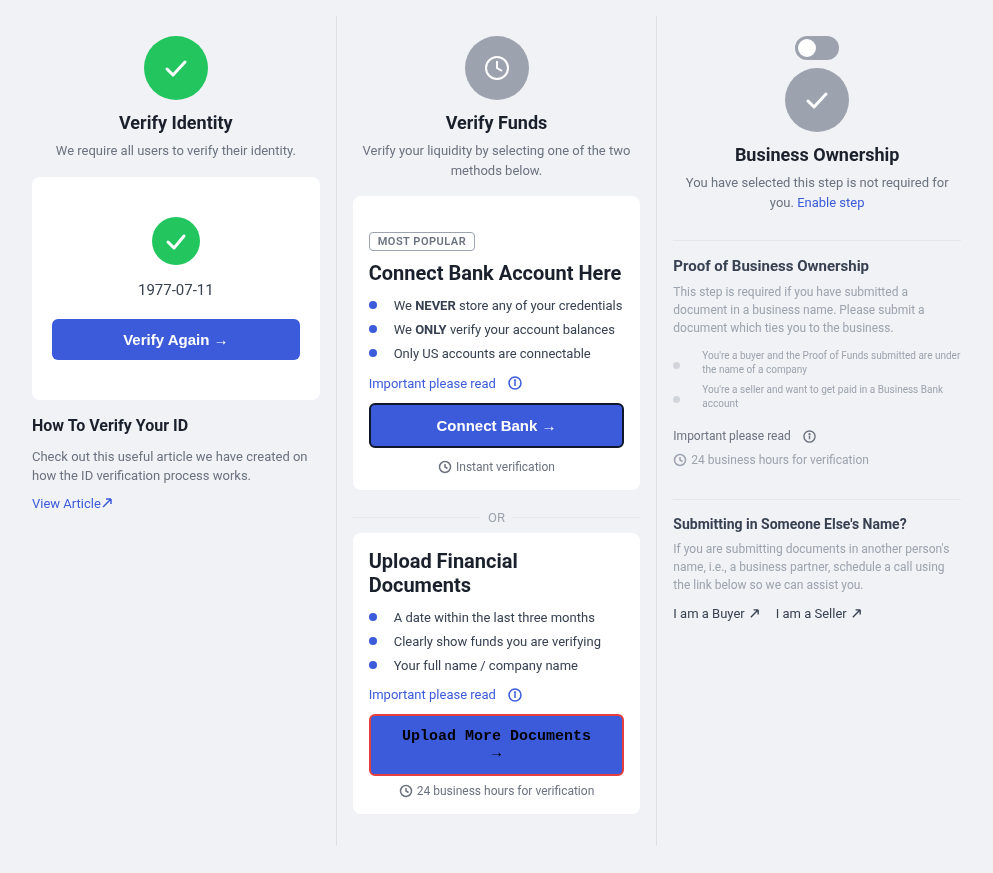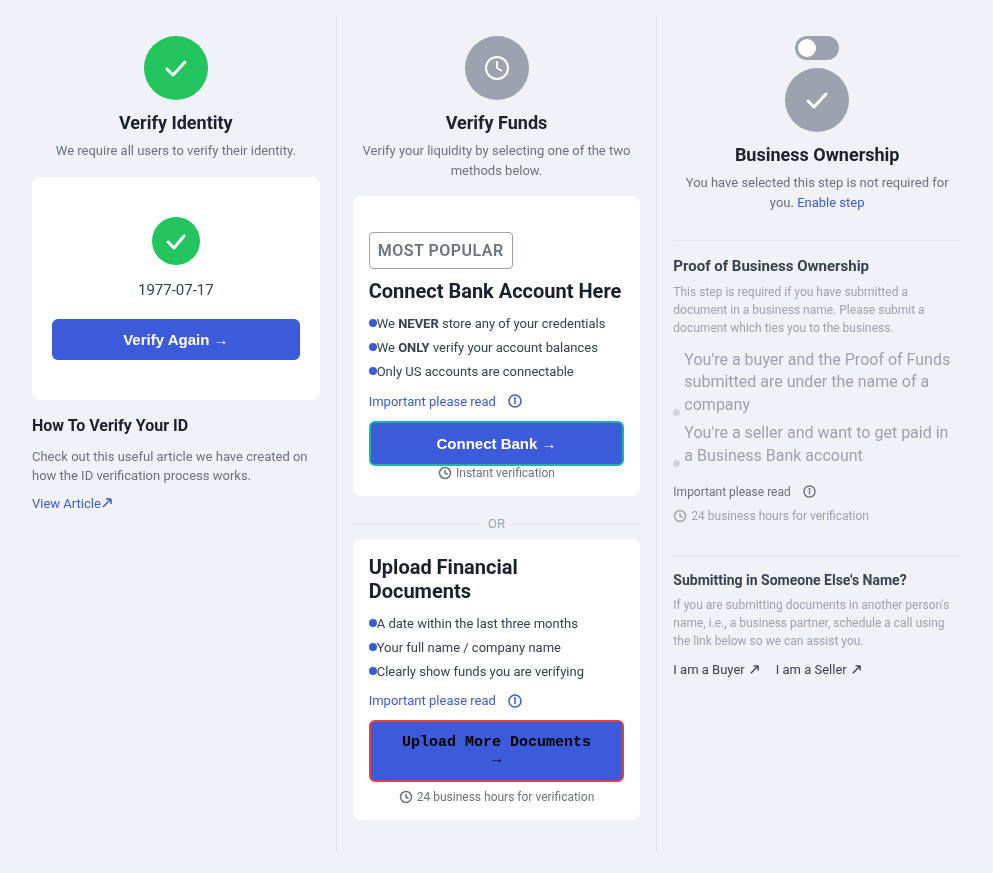--- a/index.html
+++ b/index.html
@@ -121,22 +121,22 @@
       align-items: center;
       gap: 0;
       cursor: pointer;
       text-decoration: none;
     }
 
     
     .most-popular-badge {
       border: 1px solid #9ca3af;
       border-radius: 4px;
-      padding: 8px 8px;
-      font-size: 16px;
+      padding: 2px 8px;
+      font-size: 11px;
       color: #6b7280;
       font-weight: 600;
       letter-spacing: 0.5px;
       display: inline-block;
       margin-bottom: 10px;
       margin-top: 20px;
     }
     .connect-bank-card {
       background: #fff;
       border-radius: 8px;
@@ -153,21 +153,21 @@
     .bullet-list {
       list-style: none;
       margin-bottom: 12px;
     }
     .bullet-list li {
       font-size: 13px;
       color: #374151;
       margin-bottom: 6px;
       display: flex;
       align-items: flex-start;
-      gap: 0;
+      gap: 17px;
       line-height: 1.4;
     }
     .bullet-dot {
       width: 8px;
       height: 8px;
       border-radius: 50%;
       background: #3b5bdb;
       flex-shrink: 0;
       margin-top: 4px;
     }
@@ -176,32 +176,32 @@
       color: #3b5bdb;
       display: flex;
       align-items: center;
       gap: 12px;
       cursor: pointer;
       margin-bottom: 12px;
     }
     .connect-bank-btn {
       background: #3b5bdb;
       color: #fff;
-      border: 2px solid #14b8a6;
+      border: 2px solid #0f172a;
       border-radius: 6px;
       padding: 12px 24px;
       font-size: 15px;
       font-weight: 600;
       cursor: pointer;
       display: flex;
       align-items: center;
       gap: 8px;
       width: 100%;
       justify-content: center;
-      margin-bottom: 0;
+      margin-bottom: 12px;
     }
     .upload-doc-btn {
       background: #3b5bdb;
       color: #000000;
       border: 2px solid #e53e3e;
       border-radius: 6px;
       padding: 12px 24px;
       font-size: 15px;
       font-weight: 600;
       cursor: pointer;
@@ -276,26 +276,26 @@
       color: #9ca3af;
       line-height: 1.5;
       margin-bottom: 12px;
     }
     .gray-bullet-list {
       list-style: none;
       margin-bottom: 12px;
       width: 100%;
     }
     .gray-bullet-list li {
-      font-size: 16px;
+      font-size: 10px;
       color: #9ca3af;
       margin-bottom: 6px;
       display: flex;
-      align-items: flex-end;
-      gap: 4px;
+      align-items: center;
+      gap: 22px;
       line-height: 1.4;
     }
     .gray-bullet-dot {
       width: 7px;
       height: 7px;
       border-radius: 50%;
       background: #d1d5db;
       flex-shrink: 0;
       margin-top: 4px;
     }
@@ -376,21 +376,21 @@
     <div class="step-title">Verify Identity</div>
     <div class="step-subtitle">We require all users to verify their identity.</div>
 
     <div class="card">
       <div class="card-inner-check">
         <div class="inner-check-circle">
           <svg width="26" height="26" viewBox="0 0 26 26">
             <polyline class="checkmark-svg" points="5,14 11,20 21,8"></polyline>
           </svg>
         </div>
-        <div class="date-text">1977-07-17</div>
+        <div class="date-text">1977-07-11</div>
         <button class="verify-btn">Verify Again →</button>
       </div>
     </div>
 
     <div class="how-to-section">
       <div class="how-to-title">How To Verify Your ID</div>
       <div class="how-to-desc">Check out this useful article we have created on how the ID verification process works.</div>
       <a class="view-article-link">
         <span>View Article</span>
         <svg width="12" height="12" viewBox="0 0 12 12" fill="none" stroke="#3b5bdb" stroke-width="1.5">
@@ -451,25 +451,25 @@
 
     <div class="connect-bank-card">
       <div class="card-section-title">Upload Financial Documents</div>
       <ul class="bullet-list">
         <li>
           <span class="bullet-dot"></span>
           <span>A date within the last three months</span>
         </li>
         <li>
           <span class="bullet-dot"></span>
-          <span>Your full name / company name</span>
+          <span>Clearly show funds you are verifying</span>
         </li>
         <li>
           <span class="bullet-dot"></span>
-          <span>Clearly show funds you are verifying</span>
+          <span>Your full name / company name</span>
         </li>
       </ul>
       <div class="important-link">
         <span>Important please read</span>
         <svg width="14" height="14" viewBox="0 0 14 14" fill="none" stroke="#3b5bdb" stroke-width="1.5">
           <circle cx="7" cy="7" r="6"></circle>
           <line x1="7" y1="6" x2="7" y2="10"></line>
           <circle cx="7" cy="4.5" r="0.5" fill="#3b5bdb"></circle>
         </svg>
       </div>

